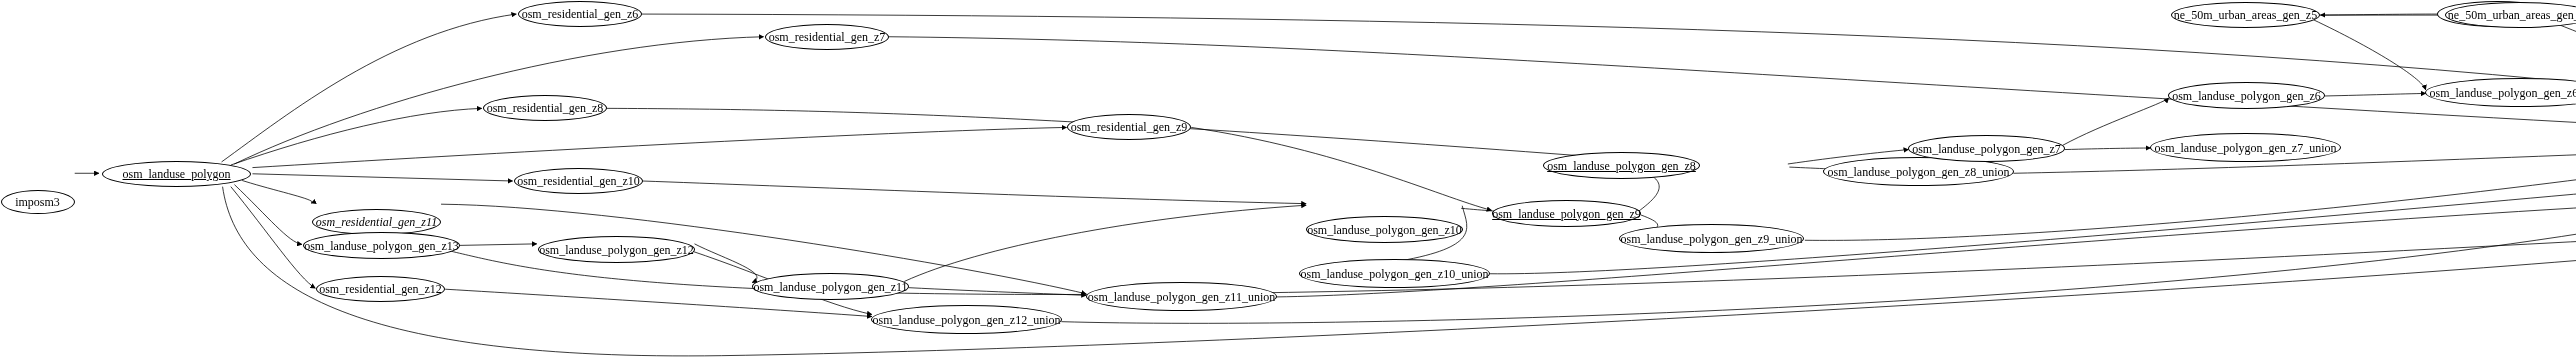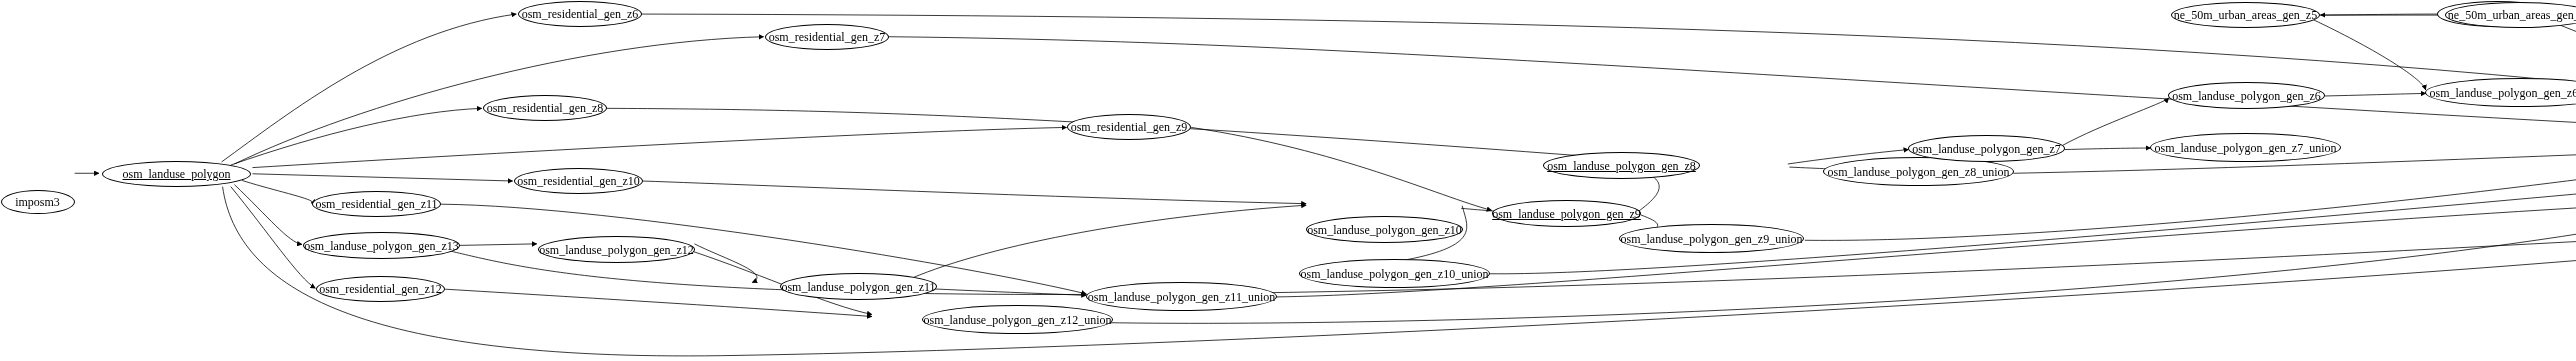--- a/index.html
+++ b/index.html
@@ -80,27 +80,27 @@
       </g>
   </svg>
   <div id="node-layer">
       <div class="node" style="left: 0.5px; top: 161px; width: 74px; height: 24px; margin-top: 29px;">imposm3</div>
       <div class="node" style="left: 102px; top: 161px; width: 149px; height: 26px; text-decoration: underline;">osm_landuse_polygon</div>
       <div class="node" style="left: 518px; top: 1px; width: 124px; height: 26px;">osm_residential_gen_z6</div>
       <div class="node" style="left: 765px; top: 24px; width: 124px; height: 26px;">osm_residential_gen_z7</div>
       <div class="node" style="left: 483px; top: 95px; width: 124px; height: 26px;">osm_residential_gen_z8</div>
       <div class="node" style="left: 1067px; top: 114px; width: 124px; height: 26px;">osm_residential_gen_z9</div>
       <div class="node" style="left: 514px; top: 168px; width: 129px; height: 26px;">osm_residential_gen_z10</div>
-      <div class="node" style="left: 312px; top: 191px; width: 129px; height: 26px;">osm_residential_gen_z11</div>
+      <div class="node" style="left: 312px; top: 209px; width: 129px; height: 26px; font-style: italic;">osm_residential_gen_z11</div>
       <div class="node" style="left: 303px; top: 232px; width: 157px; height: 27px;">osm_landuse_polygon_gen_z13</div>
       <div class="node" style="left: 538px; top: 230px; width: 157px; height: 27px; margin-top: 6px;">osm_landuse_polygon_gen_z12</div>
       <div class="node" style="left: 316px; top: 276px; width: 129px; height: 26px;">osm_residential_gen_z12</div>
-      <div class="node" style="left: 780px; top: 273px; width: 157px; height: 27px;">osm_landuse_polygon_gen_z11</div>
+      <div class="node" style="left: 752px; top: 273px; width: 157px; height: 27px;">osm_landuse_polygon_gen_z11</div>
       <div class="node" style="left: 1086px; top: 282px; width: 191px; height: 29px;">osm_landuse_polygon_gen_z11_union</div>
-      <div class="node" style="left: 922px; top: 305px; width: 191px; height: 29px;">osm_landuse_polygon_gen_z12_union</div>
+      <div class="node" style="left: 871px; top: 305px; width: 191px; height: 29px;">osm_landuse_polygon_gen_z12_union</div>
       <div class="node" style="left: 1306px; top: 191px; width: 157px; height: 27px; margin-top: 25px;">osm_landuse_polygon_gen_z10</div>
       <div class="node" style="left: 1299px; top: 259px; width: 191px; height: 29px;">osm_landuse_polygon_gen_z10_union</div>
       <div class="node" style="left: 1492px; top: 200px; width: 149px; height: 27px; text-decoration: underline;">osm_landuse_polygon_gen_z9</div>
       <div class="node" style="left: 1619px; top: 224px; width: 185px; height: 29px; font-family: Liberation Serif, serif;">osm_landuse_polygon_gen_z9_union</div>
       <div class="node" style="left: 1543px; top: 152px; width: 157px; height: 27px; text-decoration: underline;">osm_landuse_polygon_gen_z8</div>
       <div class="node" style="left: 1823px; top: 157px; width: 191px; height: 29px;">osm_landuse_polygon_gen_z8_union</div>
       <div class="node" style="left: 1908px; top: 135px; width: 157px; height: 27px;">osm_landuse_polygon_gen_z7</div>
       <div class="node" style="left: 2150px; top: 133px; width: 191px; height: 29px;">osm_landuse_polygon_gen_z7_union</div>
       <div class="node" style="left: 2168px; top: 82px; width: 157px; height: 27px;">osm_landuse_polygon_gen_z6</div>
       <div class="node" style="left: 2425px; top: 78px; width: 191px; height: 29px;">osm_landuse_polygon_gen_z6_union</div>

